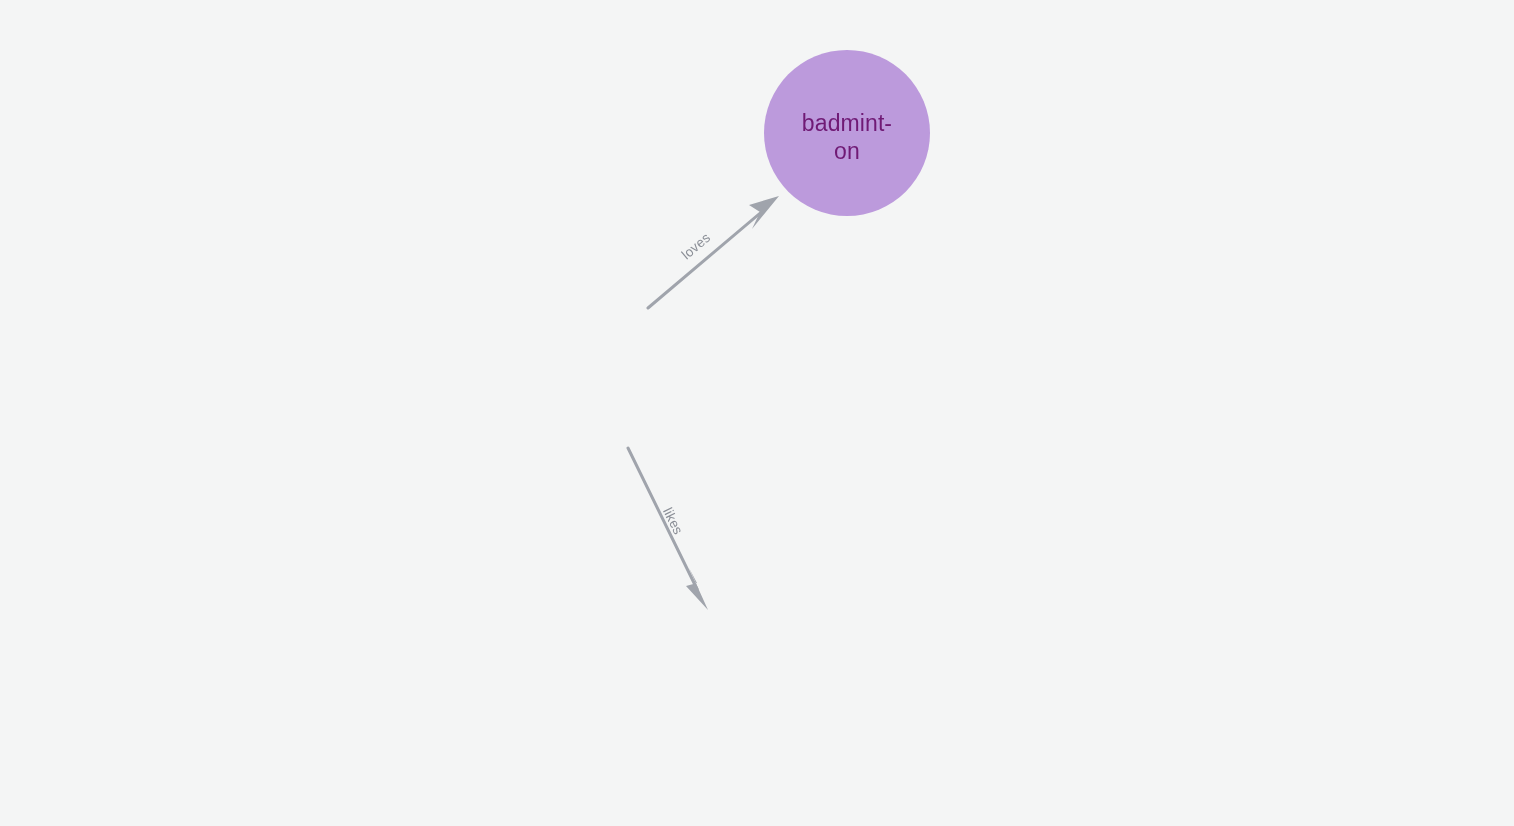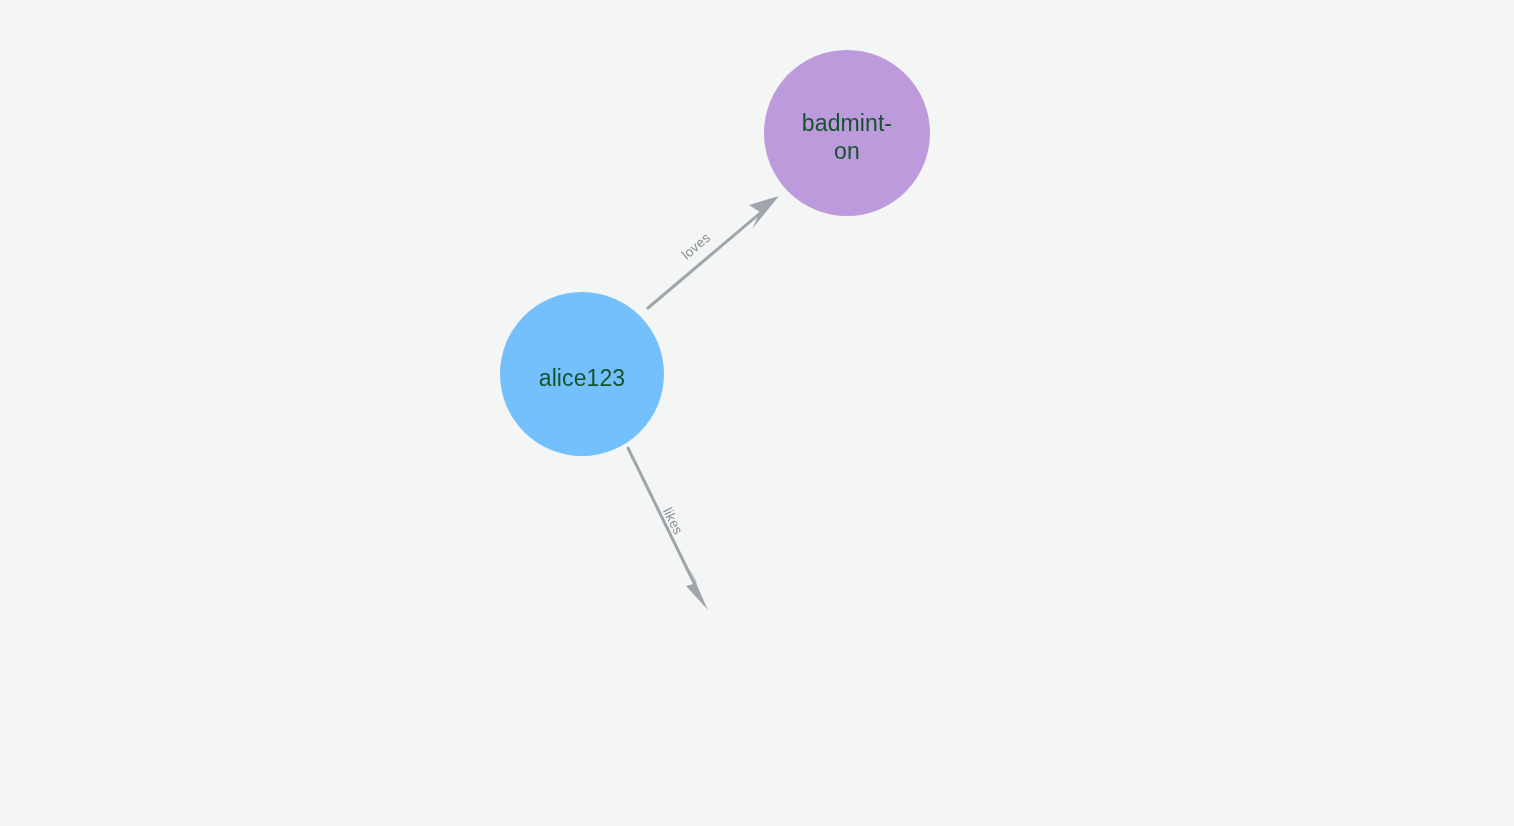--- a/index.html
+++ b/index.html
@@ -28,21 +28,21 @@
   .graph-node {
     position: absolute;
     border-radius: 50%;
     display: flex;
     align-items: center;
     justify-content: center;
     box-sizing: border-box;
     cursor: pointer;
   }
   .node-label {
-    color: #14532d;
+    color: #701a75;
     font-size: 23px;
     line-height: 1.22;
     text-align: center;
     letter-spacing: 0.1px;
     white-space: pre-line;
     user-select: none;
     pointer-events: none;
     margin-top: 8px;
   }
   .edge-label {
@@ -66,23 +66,20 @@
       <line x1="648" y1="308" x2="765" y2="209" stroke="#a0a4ac" stroke-width="3" stroke-linecap="round"></line>
       <path d="M 779 196 L 749 205 L 760 212 L 752 229 Z" fill="#a0a4ac"></path>
     </g>
 
     <g>
       <line x1="628" y1="448" x2="697" y2="589" stroke="#a0a4ac" stroke-width="3" stroke-linecap="round"></line>
       <path d="M 708 610 L 686 586 L 697 583 L 689 568 Z" fill="#a0a4ac"></path>
     </g>
   </svg>
 
-  <div class="graph-node" style="left:500px; top:292px; width:164px; height:164px; background:#74c0fc;">
-    <span class="node-label">alice123</span>
-  </div>
 
   <div class="graph-node" style="left:764px; top:50px; width:166px; height:166px; background:#bc9adc;">
     <span class="node-label">badmint-
 on</span>
   </div>
 
 
   <div class="edge-label" style="left:696px; top:246px; transform:translate(-50%,-50%) rotate(-40.4deg);">loves</div>
 
   <div class="edge-label" style="left:673px; top:521px; transform:translate(-50%,-50%) rotate(63.7deg);">likes</div>

